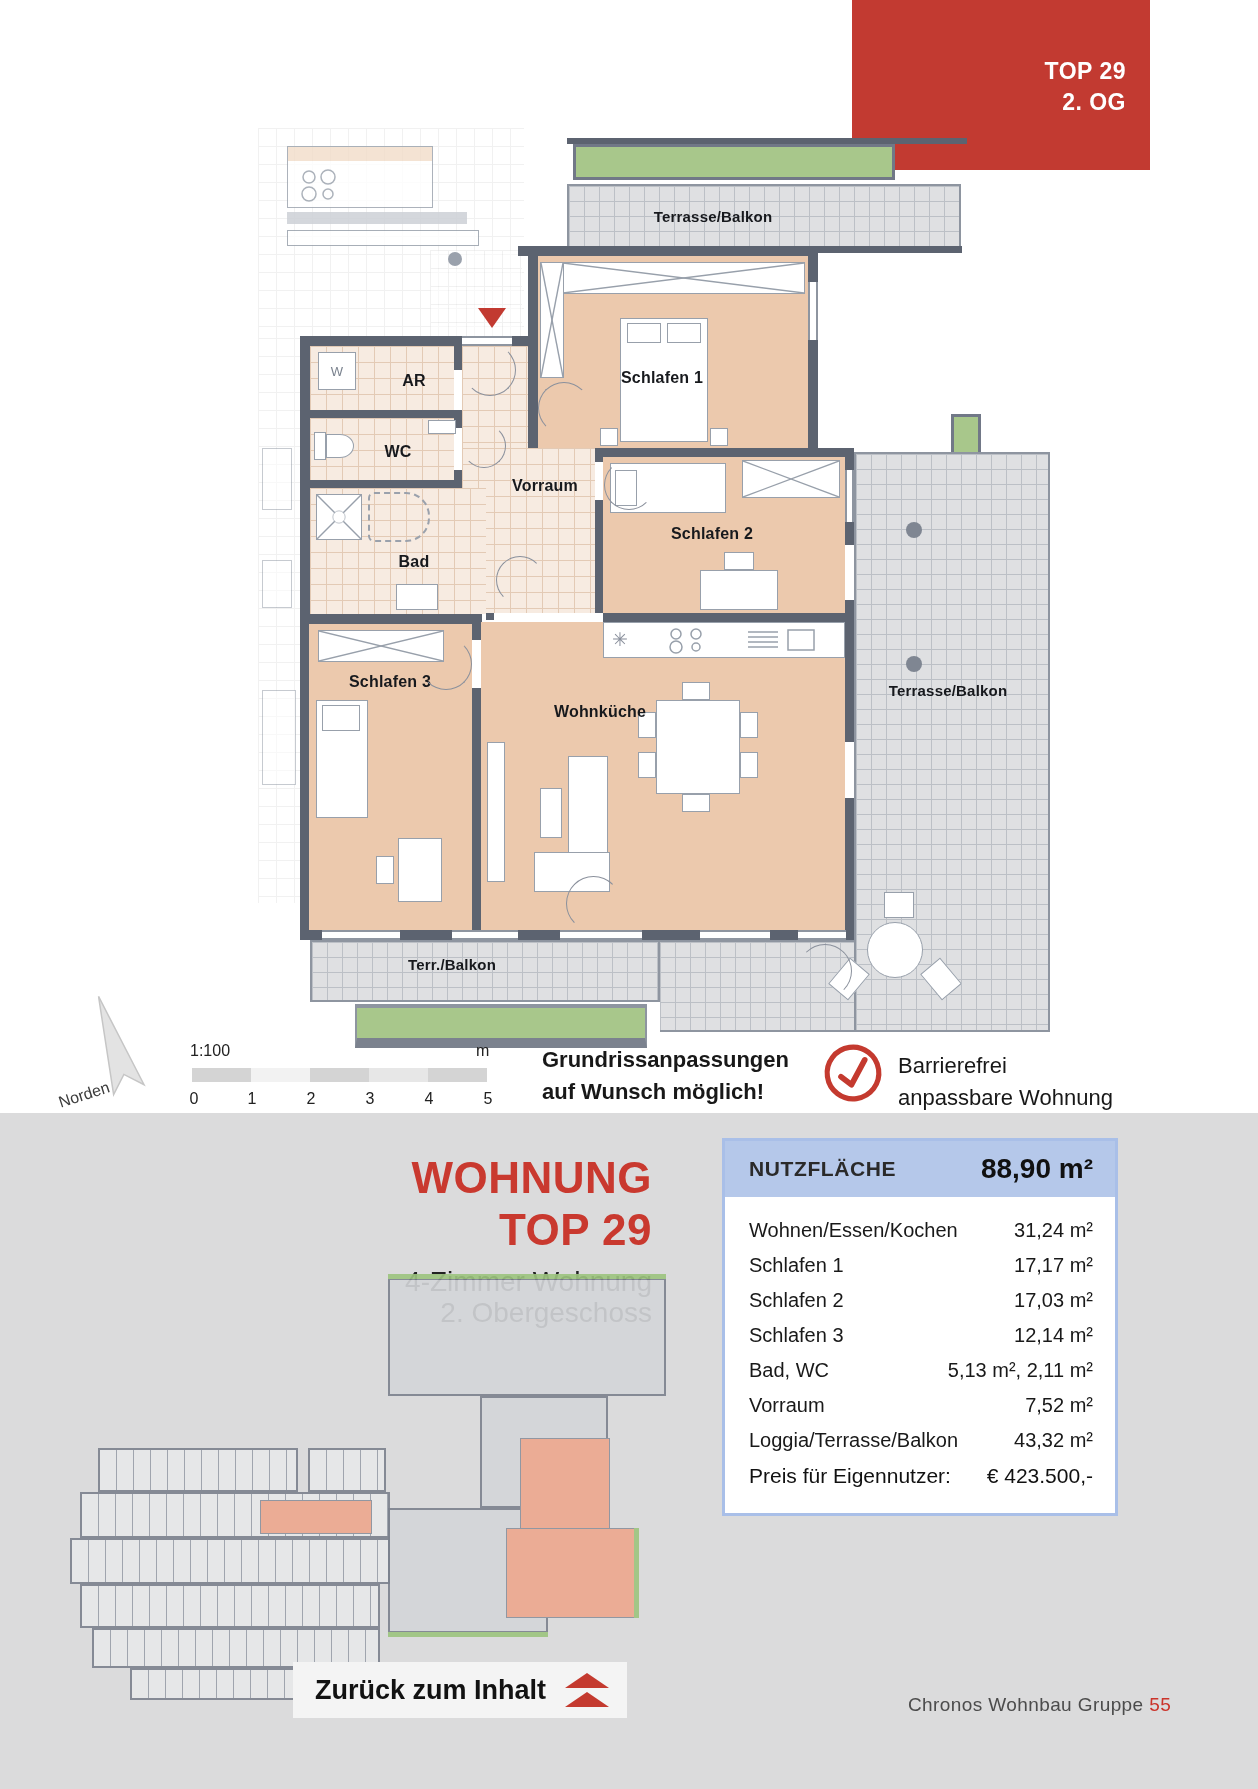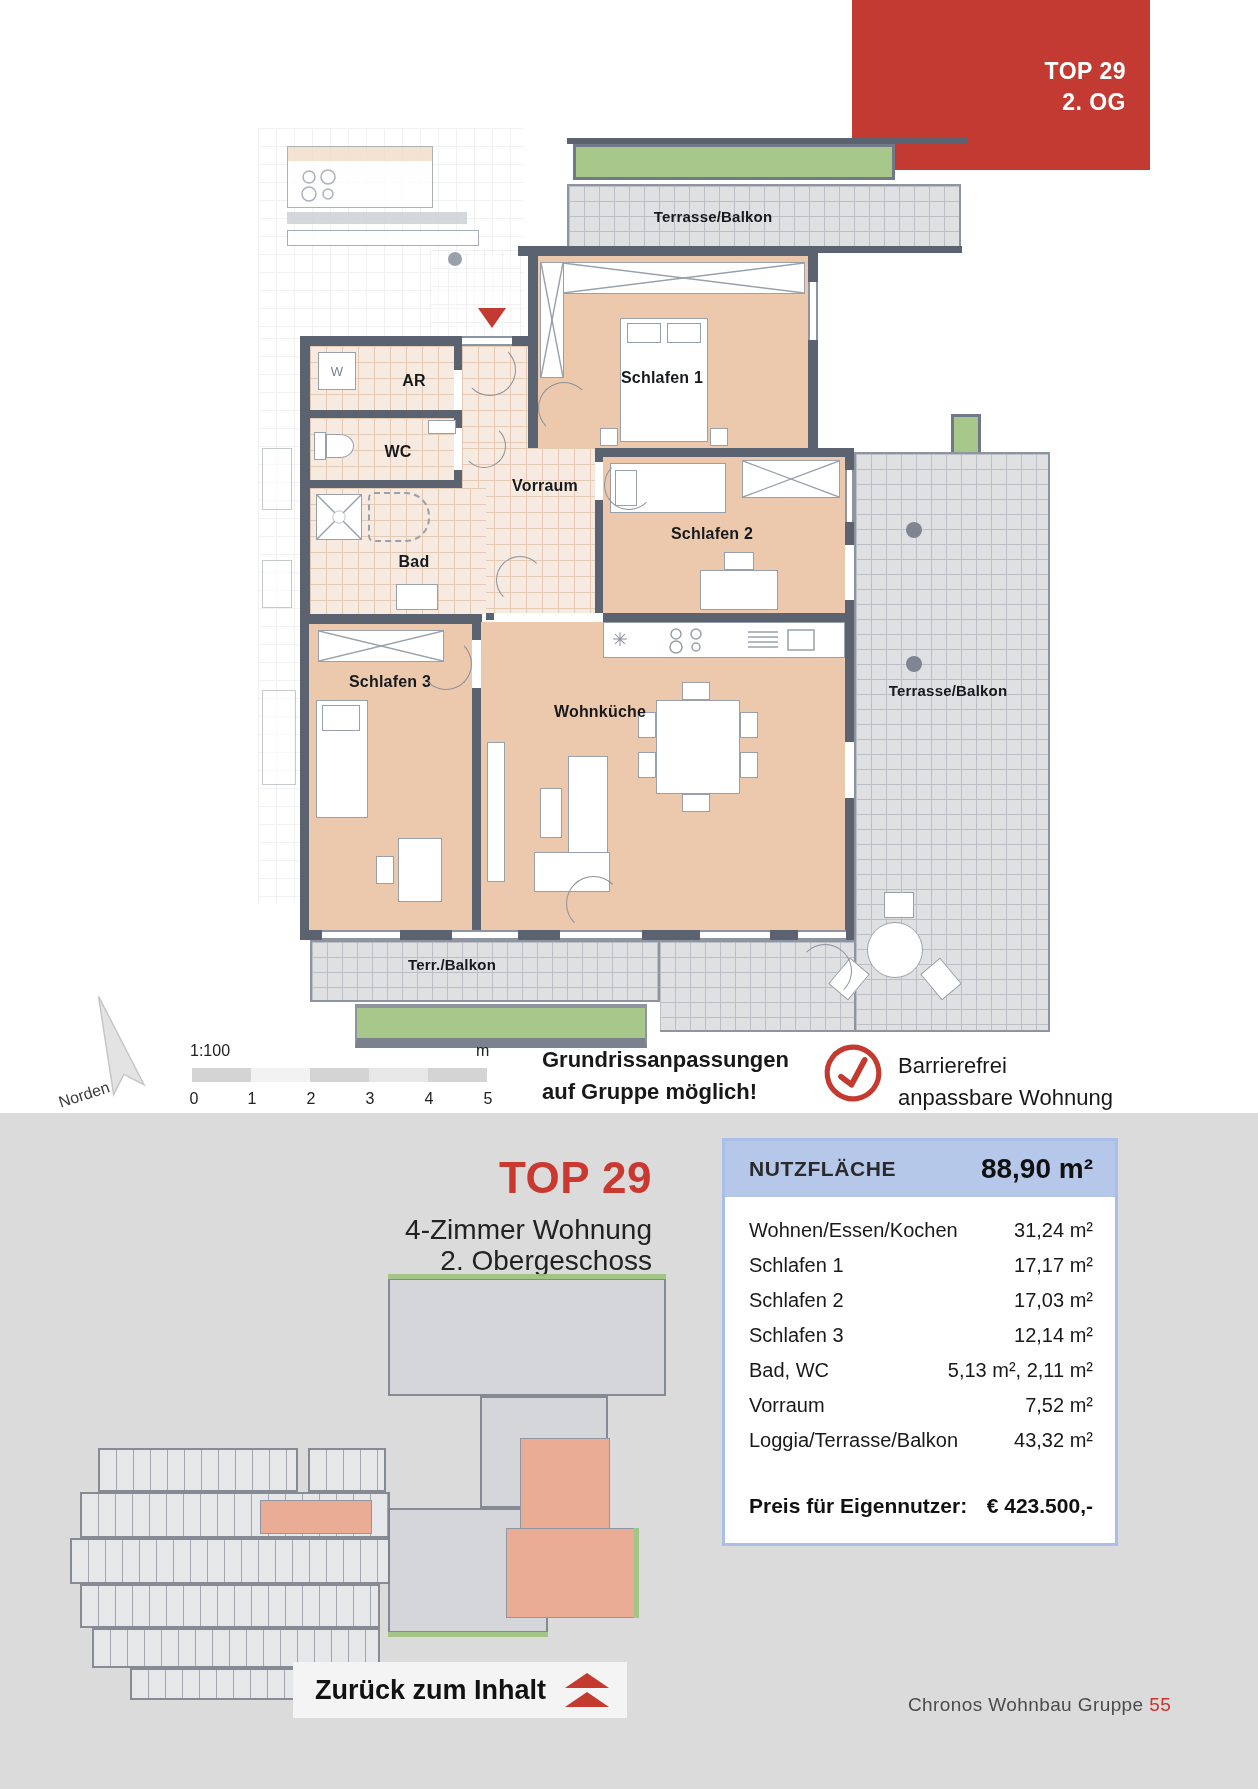--- a/index.html
+++ b/index.html
@@ -53,21 +53,21 @@
 
   .nftable{position:absolute;left:722px;top:1138px;width:396px;box-sizing:border-box;
            border:3px solid #a9bfe8;background:#fff;}
   .nfhead{height:56px;background:#b5c8ea;display:flex;align-items:center;
           justify-content:space-between;padding:0 22px 0 24px;}
   .nfhead .hl{font-size:21px;font-weight:600;letter-spacing:.6px;color:#2a2a2a;}
   .nfhead .hv{font-size:28px;font-weight:700;color:#111;}
   .nfbody{padding:16px 22px 20px 24px;}
   .nfrow{display:flex;justify-content:space-between;font-size:20px;line-height:35px;color:#191919;}
   .nfprice{display:flex;justify-content:space-between;font-size:21px;line-height:35px;
-           font-weight:700;color:#111;margin-top:30px;text-align:center;}
+           font-weight:400;color:#111;text-align:center;}
 
   .backbtn{position:absolute;left:293px;top:1662px;width:334px;height:56px;background:#f4f4f4;
            display:flex;align-items:center;justify-content:space-between;box-sizing:border-box;
            padding:0 18px 0 22px;cursor:pointer;}
   .backbtn .bl{font-size:27px;font-weight:700;color:#121212;}
   .chev{width:0;height:0;border-left:22px solid transparent;border-right:22px solid transparent;
         border-bottom:15px solid #c43a2f;}
   .footer{position:absolute;left:908px;top:1694px;font-size:19px;letter-spacing:.4px;color:#4c4c4c;}
   .footer .pg{color:#cb342b;}
 
@@ -301,35 +301,36 @@
   </div>
   <div class="tick" style="left:194px;top:1090px;">0</div>
   <div class="tick" style="left:252px;top:1090px;">1</div>
   <div class="tick" style="left:311px;top:1090px;">2</div>
   <div class="tick" style="left:370px;top:1090px;">3</div>
   <div class="tick" style="left:429px;top:1090px;">4</div>
   <div class="tick" style="left:488px;top:1090px;">5</div>
 
   <div class="legend-note" style="left:542px;top:1044px;font-weight:700;">
     <div>Grundrissanpassungen</div>
-    <div>auf Gruppe möglich!</div>
+    <div>auf Wunsch möglich!</div>
   </div>
 
   <svg class="abs" style="left:822px;top:1042px;transform:rotate(-8deg);" width="62" height="62" viewBox="0 0 60 60">
     <circle cx="30" cy="30" r="25" fill="none" stroke="#c43a2f" stroke-width="5"></circle>
     <path d="M18 32 L27 41 L43 19" fill="none" stroke="#c43a2f" stroke-width="5.5" stroke-linecap="round" stroke-linejoin="round"></path>
   </svg>
   <div class="legend-note" style="left:898px;top:1044px;font-weight:500;margin-top:6px;">
     <div>Barrierefrei</div>
     <div>anpassbare Wohnung</div>
   </div>
 
   <div class="panel"></div>
 
   <div class="title-block">
+    <div class="title-red">WOHNUNG</div>
     <div class="title-red">TOP 29</div>
     <div class="title-sub" style="margin-top:10px;">4-Zimmer Wohnung</div>
     <div class="title-sub">2. Obergeschoss</div>
   </div>
 
   <div class="abs" style="left:70px;top:1448px;width:330px;height:255px;opacity:.9;">
     <div class="thumb-block stripes" style="left:28px;top:0;width:200px;height:44px;"></div>
     <div class="thumb-block stripes" style="left:238px;top:0;width:78px;height:44px;"></div>
     <div class="thumb-block stripes" style="left:10px;top:44px;width:310px;height:46px;"></div>
     <div class="redunit" style="left:190px;top:52px;width:110px;height:32px;"></div>

